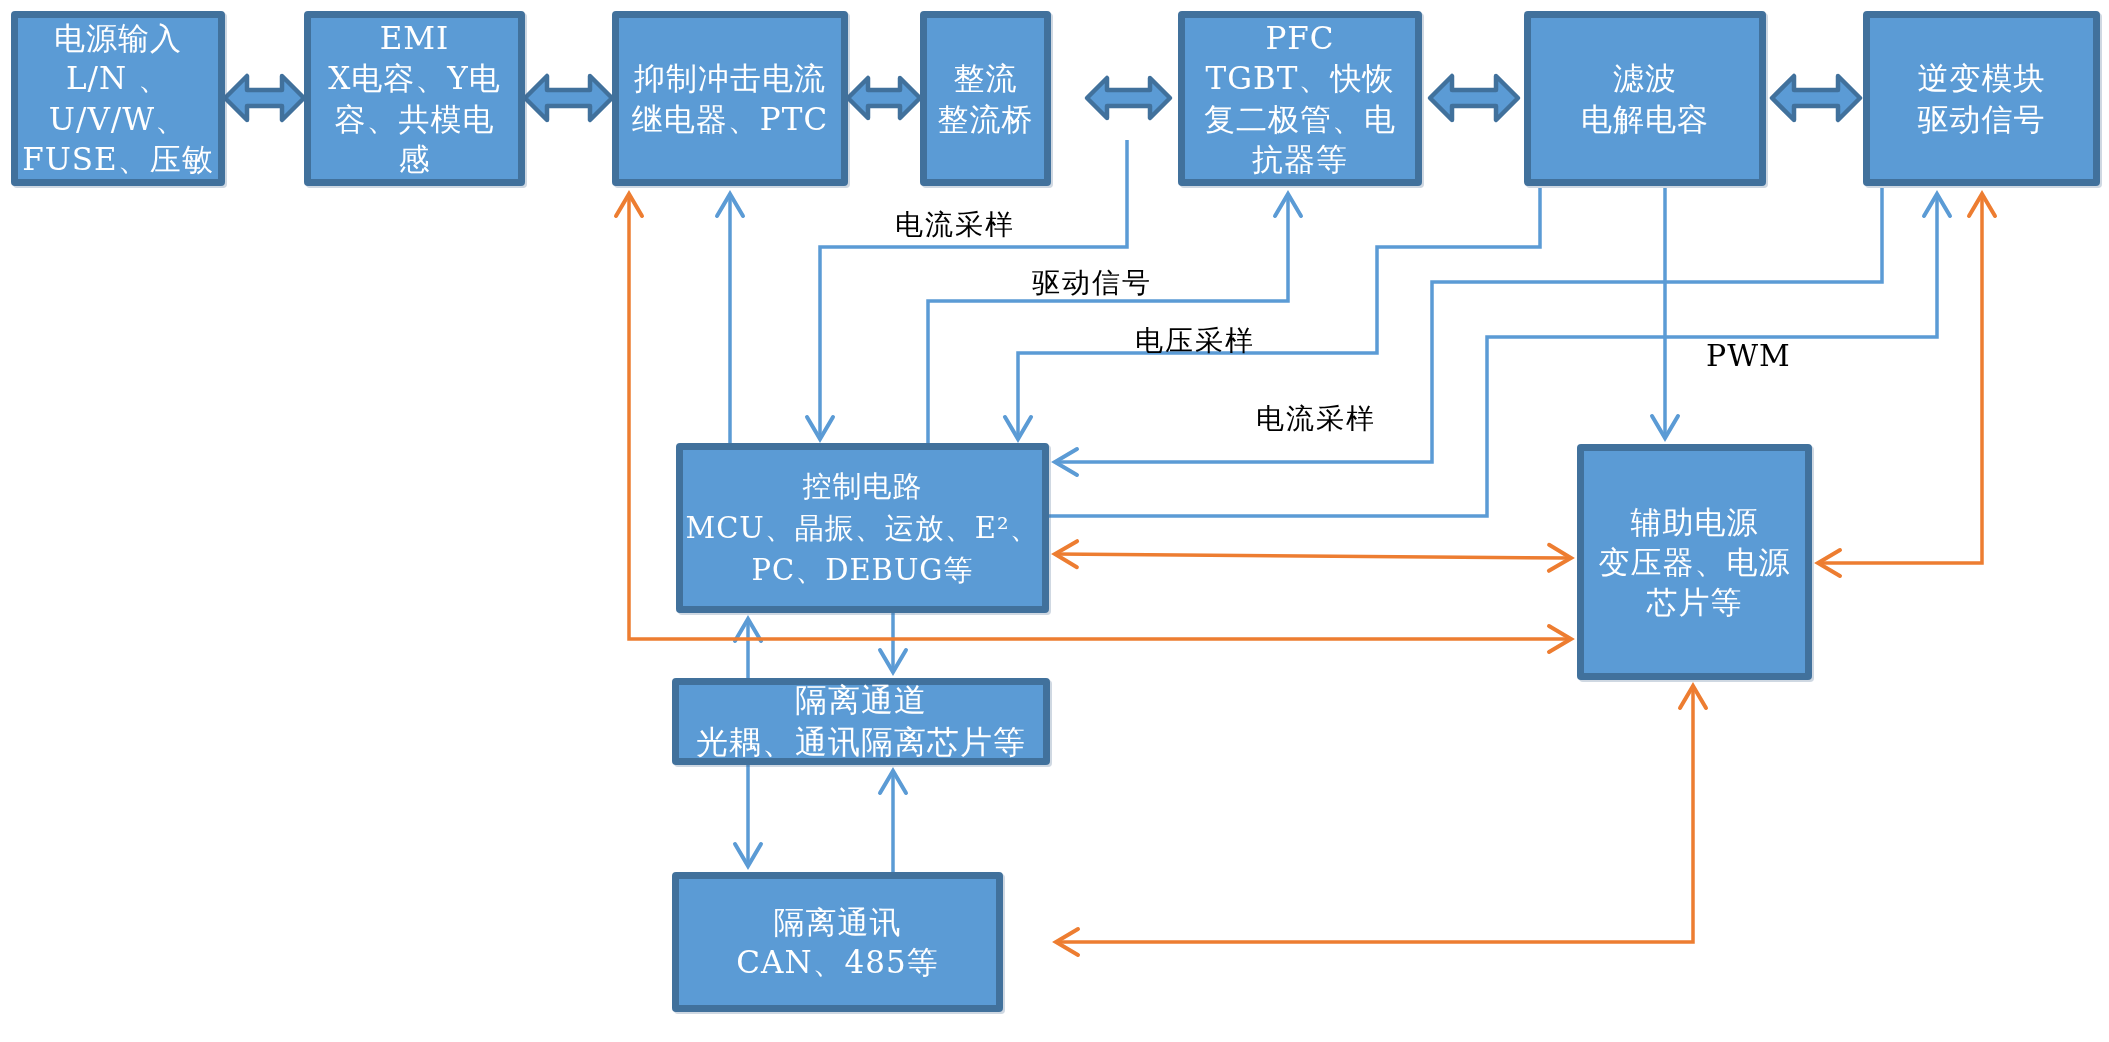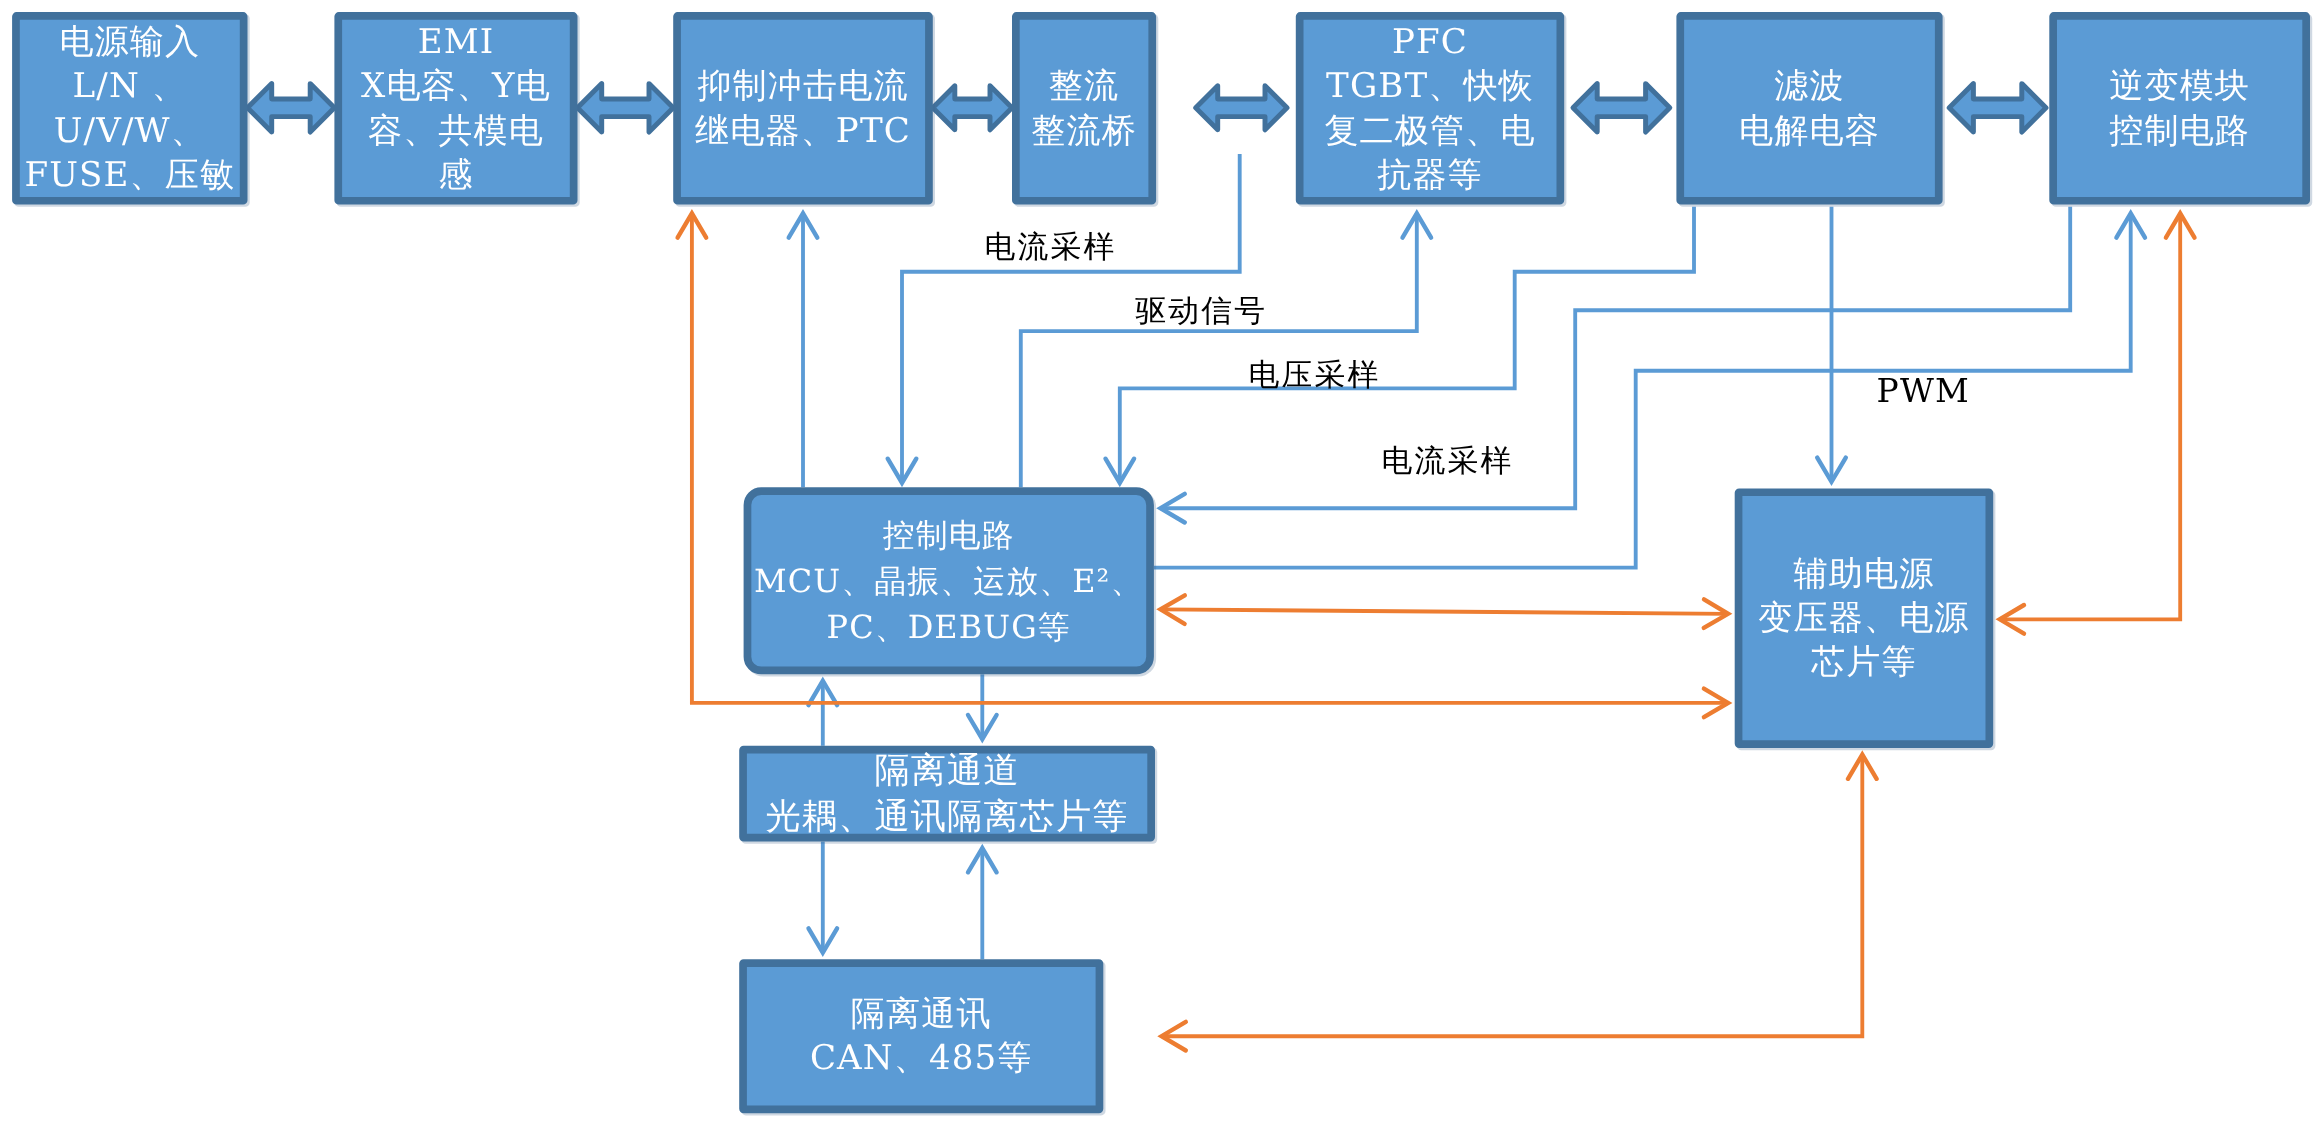--- a/index.html
+++ b/index.html
@@ -30,21 +30,21 @@
   }
   
   .b-power   {left:11px;  top:11px; width:214px; height:175px;}
   .b-emi     {left:304px; top:11px; width:221px; height:175px;}
   .b-inrush  {left:612px; top:11px; width:236px; height:175px;}
   .b-rect    {left:920px; top:11px; width:131px; height:175px;}
   .b-pfc     {left:1178px;top:11px; width:244px; height:175px;}
   .b-filter  {left:1524px;top:11px; width:242px; height:175px;}
   .b-inverter{left:1863px;top:11px; width:237px; height:175px;}
   
-  .b-control {left:676px; top:443px; width:373px; height:170px;border-radius:16px;}
+  .b-control {left:676px; top:443px; width:373px; height:170px;}
   .b-control .bt{font-size:29px;line-height:1.45;}
   .b-aux     {left:1577px;top:444px; width:235px; height:236px;}
   .b-isochan {left:672px; top:678px; width:378px; height:87px;}
   .b-isochan .bt{font-size:32px;line-height:1.3;}
   .b-isocomm {left:672px; top:872px; width:331px; height:140px;}
   .lbl{
     position:absolute;
     color:#000;
     font-size:28px;
     white-space:nowrap;
@@ -127,21 +127,21 @@
 TGBT、快恢
 复二极管、电
 抗器等</span>
   </div>
   <div class="block b-filter">
     <span class="bt">滤波
 电解电容</span>
   </div>
   <div class="block b-inverter">
     <span class="bt">逆变模块
-控制电路</span>
+驱动信号</span>
   </div>
 
   <div class="block b-control">
     <span class="bt">控制电路
 MCU、晶振、运放、E²、
 PC、DEBUG等</span>
   </div>
   <div class="block b-aux">
     <span class="bt">辅助电源
 变压器、电源

